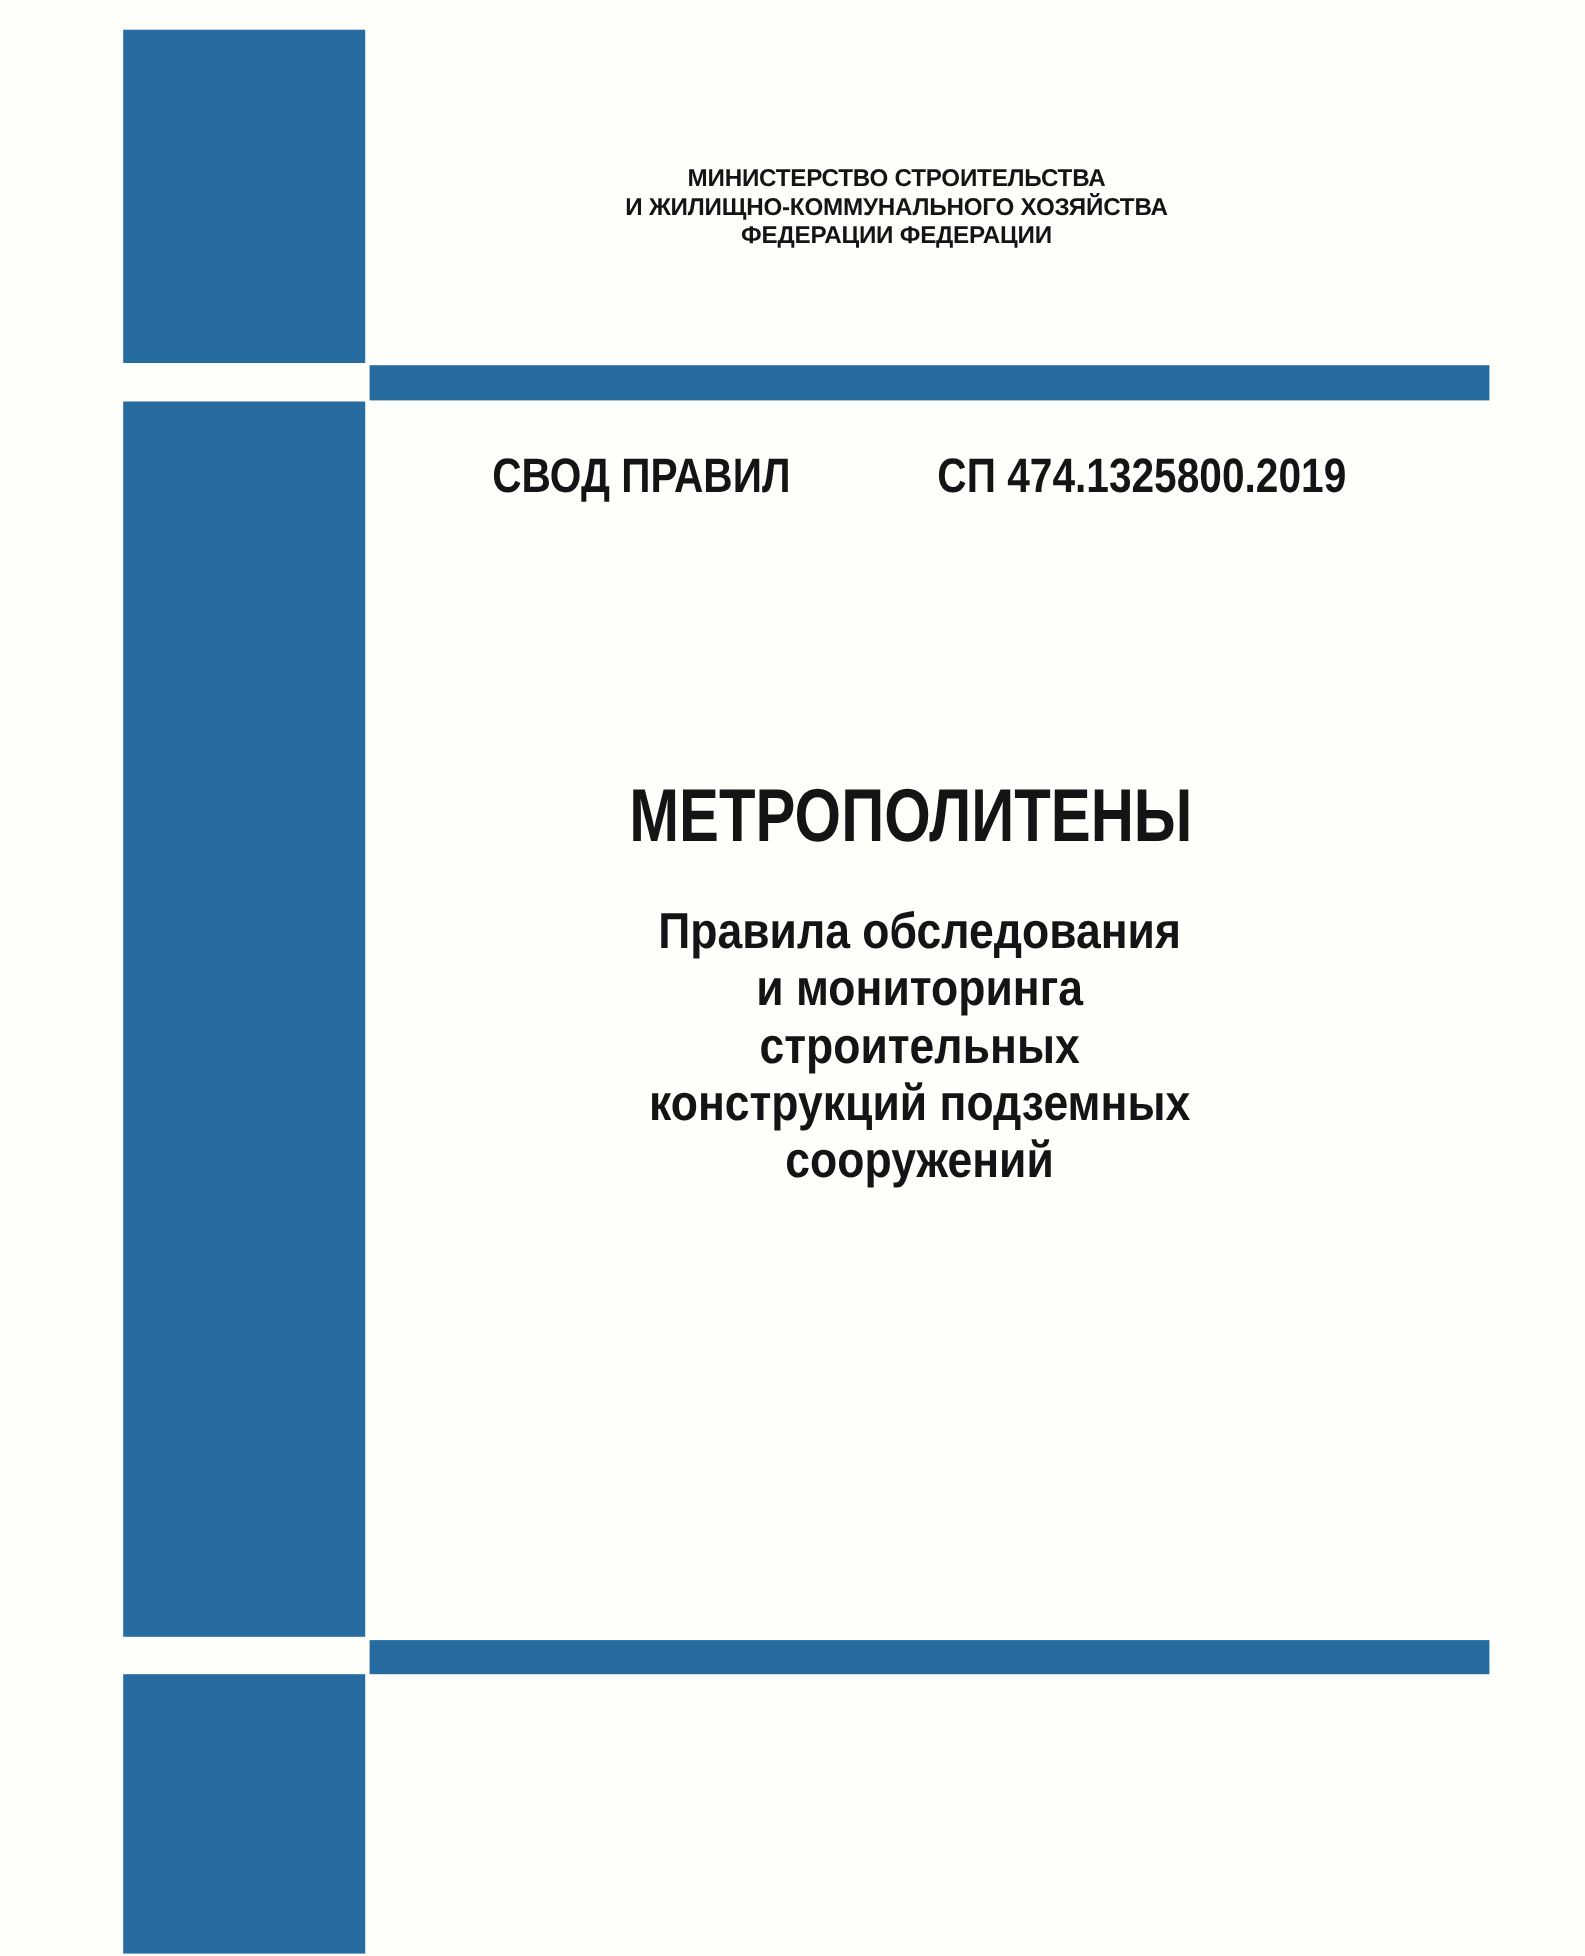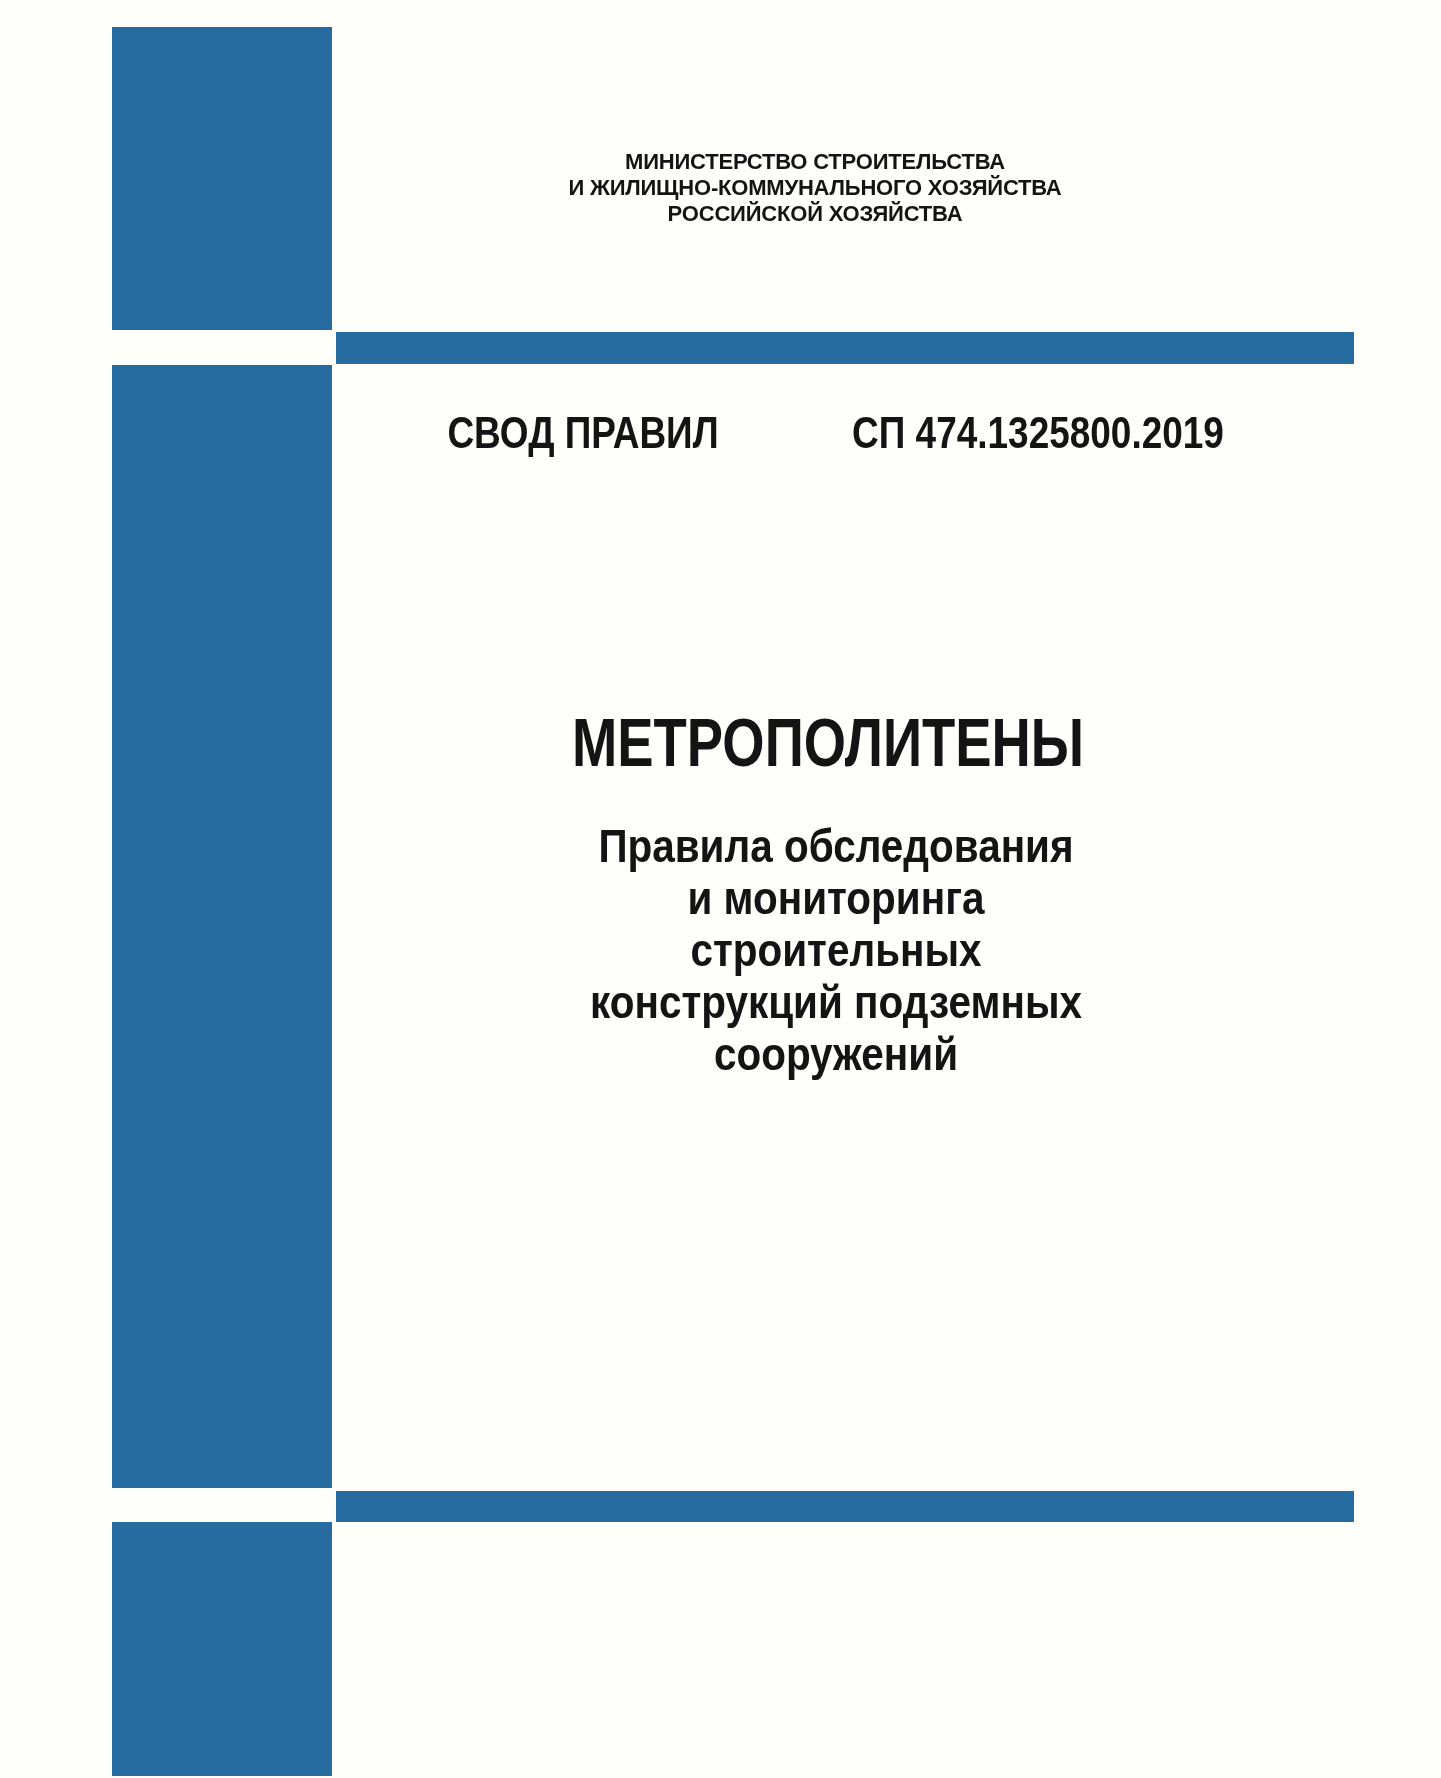--- a/index.html
+++ b/index.html
@@ -81,21 +81,21 @@
 <div class="page">
 
   <div class="accent col-seg-top"></div>
   <div class="accent col-seg-mid"></div>
   <div class="accent col-seg-bottom"></div>
   <div class="accent bar-top"></div>
   <div class="accent bar-bottom"></div>
 
   <div class="txt ministry">МИНИСТЕРСТВО СТРОИТЕЛЬСТВА
 И ЖИЛИЩНО-КОММУНАЛЬНОГО ХОЗЯЙСТВА
-РОССИЙСКОЙ ХОЗЯЙСТВА</div>
+ФЕДЕРАЦИИ ФЕДЕРАЦИИ</div>
 
   <div class="txt doc-type">СВОД ПРАВИЛ</div>
 
   <div class="txt doc-code">СП 474.1325800.2019</div>
 
   <div class="txt doc-title">МЕТРОПОЛИТЕНЫ</div>
 
   <div class="txt doc-subtitle">Правила обследования
 и мониторинга строительных
 конструкций подземных сооружений</div>

